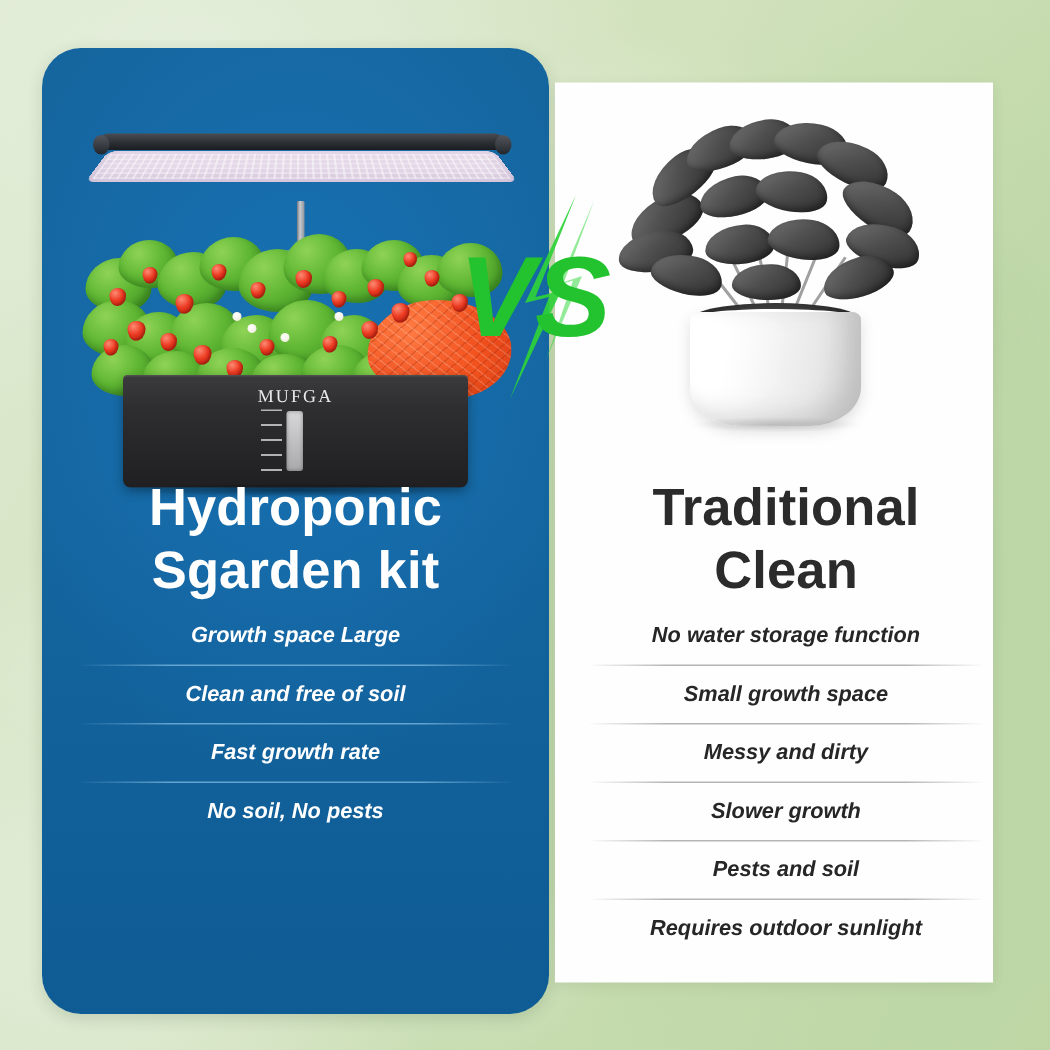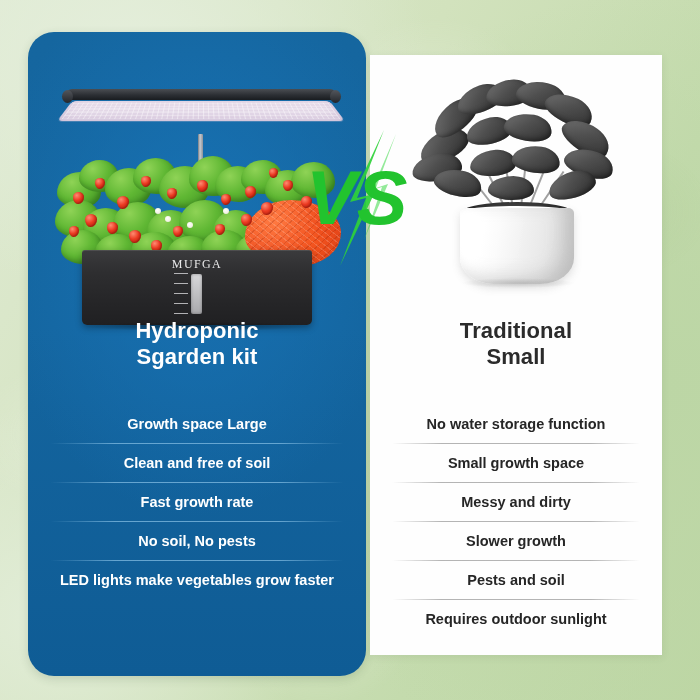--- a/index.html
+++ b/index.html
@@ -316,28 +316,28 @@
   }
   .vs-badge svg { display: block; }
 
   
   .col {
     position: absolute;
     top: 0;
     bottom: 0;
   }
   .col-left  { left: 28px;  width: 338px; }
-  .col-right { left: 370px; width: 292px; }
+  .col-right { left: 370px; width: 292px; padding-left: 16px; }
 
   .col-title {
     position: absolute;
     left: 0;
     right: 0;
     text-align: center;
-    font-size: 22px;
+    font-size: 35px;
     font-weight: bold;
     line-height: 1.2;
     letter-spacing: .1px;
   }
   .title-left  { top: 318px; color: #ffffff; }
   .title-right { top: 318px; color: #2b2b2b; }
 
   .feature-list {
     position: absolute;
     left: 0;
@@ -350,20 +350,21 @@
     position: relative;
     height: 39px;
     display: flex;
     align-items: center;
     justify-content: center;
     text-align: center;
     font-size: 14.5px;
     font-weight: bold;
     padding: 0 8px;
     box-sizing: border-box;
+    font-style: italic;
   }
   .list-left .feature-row  { color: #ffffff; }
   .list-right .feature-row { color: #262626; }
 
   .feature-row + .feature-row::before {
     content: "";
     position: absolute;
     left: 22px;
     right: 22px;
     top: 0;
@@ -503,28 +504,27 @@
     <div class="col-title title-left">
       <div>Hydroponic</div>
       <div>Sgarden kit</div>
     </div>
 
     <div class="feature-list list-left">
       <div class="feature-row">Growth space Large</div>
       <div class="feature-row">Clean and free of soil</div>
       <div class="feature-row">Fast growth rate</div>
       <div class="feature-row">No soil, No pests</div>
-      <div class="feature-row">LED lights make vegetables grow faster</div>
     </div>
   </div>
 
   <div class="col col-right">
     <div class="col-title title-right">
       <div>Traditional</div>
-      <div>Small</div>
+      <div>Clean</div>
     </div>
 
     <div class="feature-list list-right">
       <div class="feature-row">No water storage function</div>
       <div class="feature-row">Small growth space</div>
       <div class="feature-row">Messy and dirty</div>
       <div class="feature-row">Slower growth</div>
       <div class="feature-row">Pests and soil</div>
       <div class="feature-row">Requires outdoor sunlight</div>
     </div>

